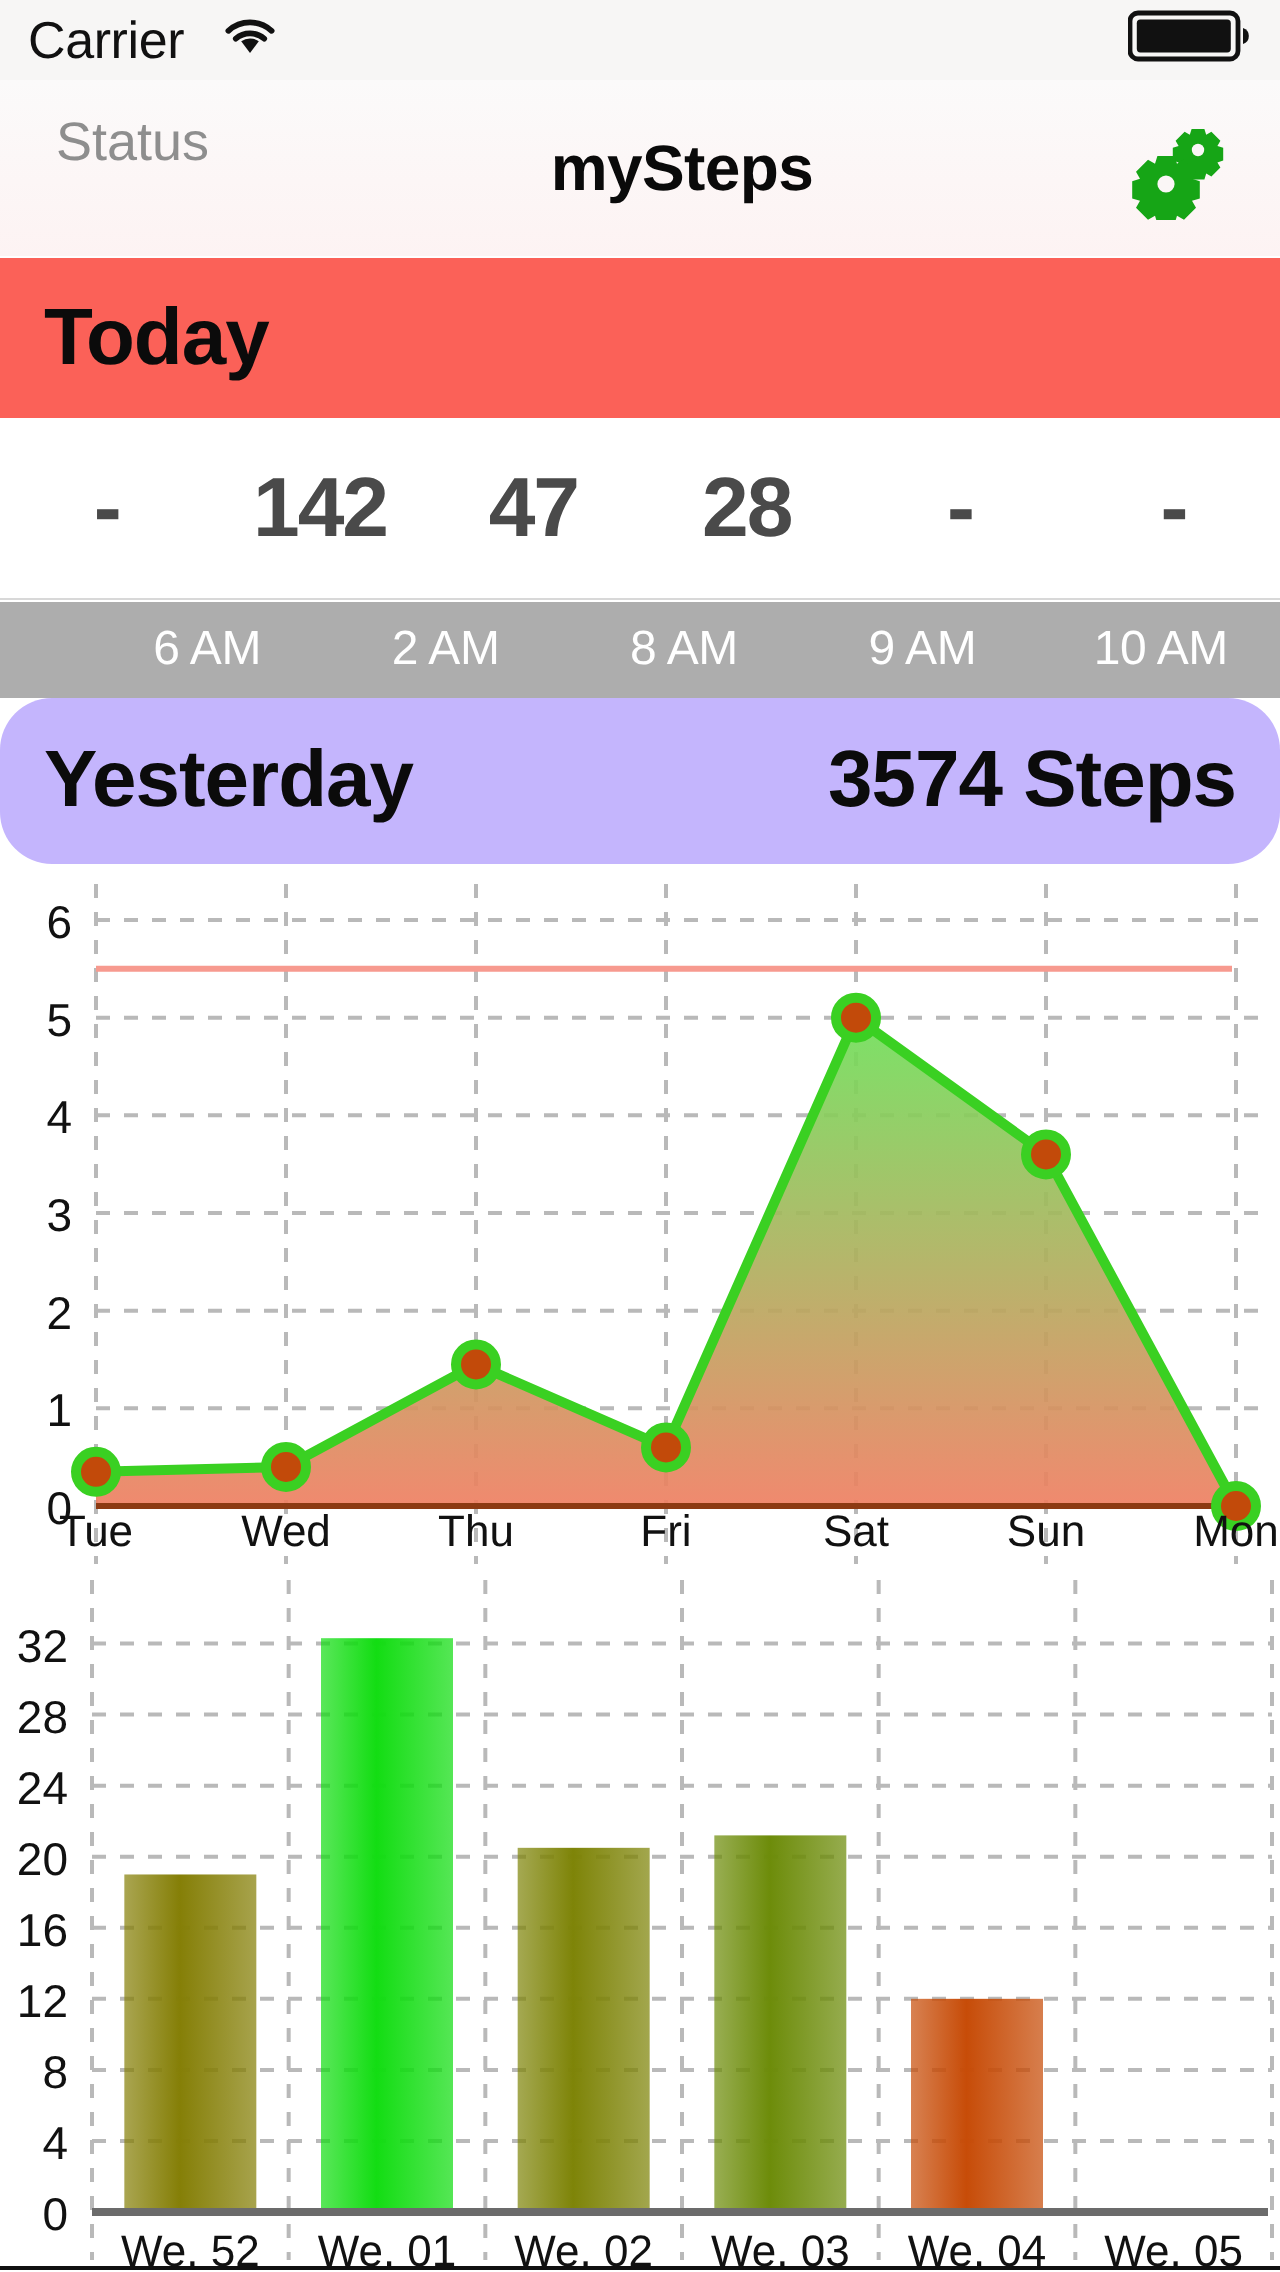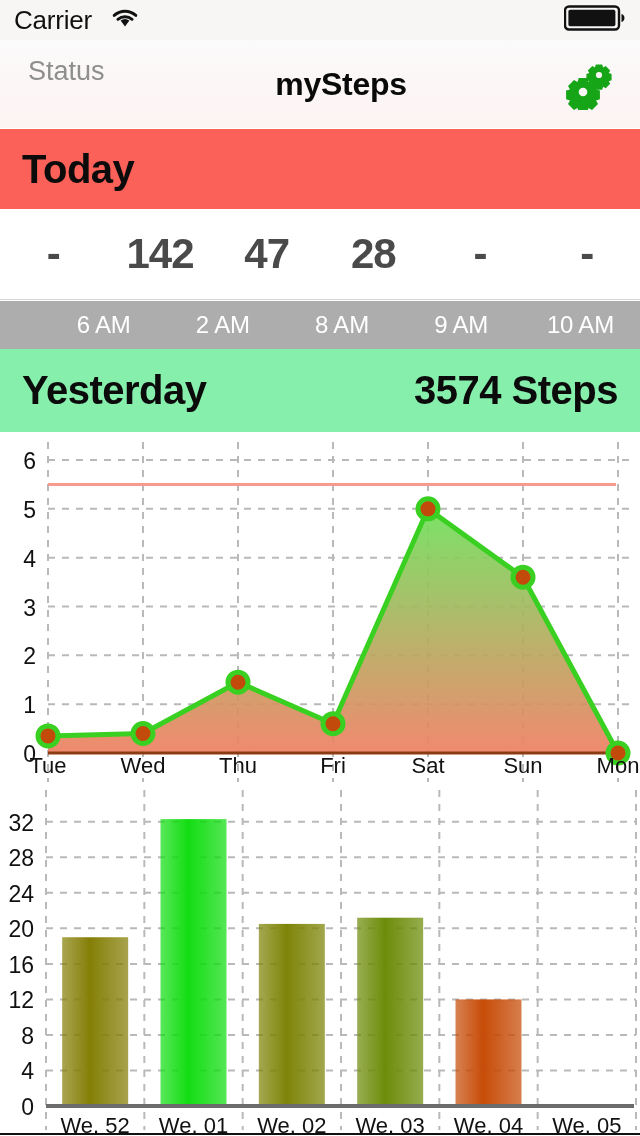--- a/index.html
+++ b/index.html
@@ -39,21 +39,21 @@
   }
   .nav-gear{ position:absolute; right:22px; top:22px; width:56px; height:48px; }
 
   
   .banner{
     position:absolute; left:0; width:640px;
     display:flex; align-items:center; justify-content:space-between;
     padding:0 22px;
   }
   .banner-today{ top:129px; height:80px; background:#fb6158; }
-  .banner-yesterday{ top:349px; height:83px; background:#86efac; }
+  .banner-yesterday{ top:349px; height:83px; background:#c4b5fd;border-radius:26px; }
   .banner-label{ font-size:40px; font-weight:bold; color:#0b0b0b; letter-spacing:-0.5px; }
   .banner-value{ font-size:40px; font-weight:bold; color:#0b0b0b; letter-spacing:-0.5px; }
 
   
   .hour-counts{
     position:absolute; top:209px; left:0; width:640px; height:91px;
     background:#fff; display:flex; align-items:center;
     border-bottom:1px solid #d8d8d8;
   }
   .hour-counts .cell{

